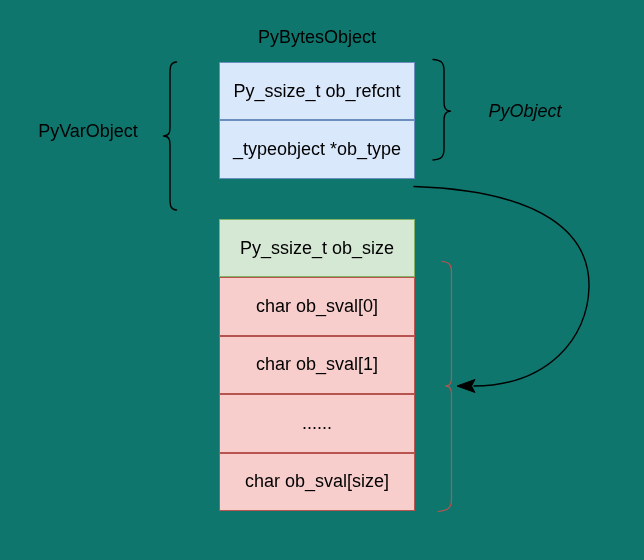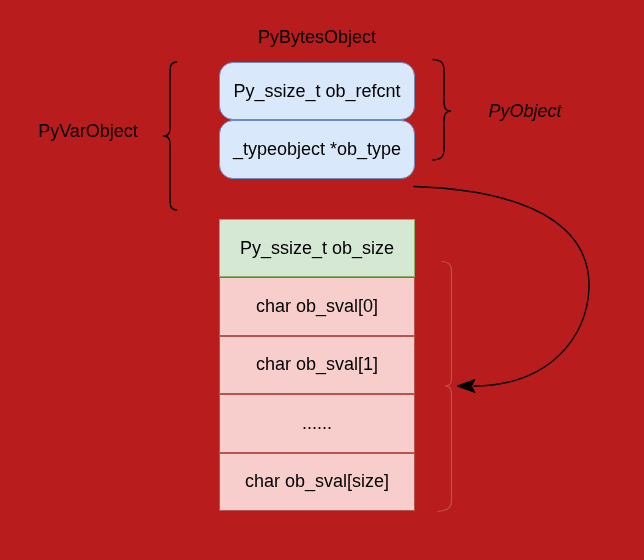--- a/index.html
+++ b/index.html
@@ -5,21 +5,21 @@
   html, body {
     margin: 0;
     padding: 0;
     background: #ffffff;
     font-family: "Liberation Sans", sans-serif;
   }
   .canvas {
     position: relative;
     width: 644px;
     height: 560px;
-    background: #b91c1c;
+    background: #0f766e;
     overflow: hidden;
     color: #000000;
   }
   .diagram-title {
     position: absolute;
     left: 219px;
     top: 26px;
     width: 196px;
     height: 22px;
     line-height: 22px;
@@ -48,21 +48,21 @@
   .row {
     flex: 1 1 0;
     display: flex;
     align-items: center;
     justify-content: center;
     box-sizing: border-box;
     border: 1px solid #000;
     font-size: 18px;
     white-space: nowrap;
   }
-  .row.blue  { background: var(--blue-fill);  border-color: var(--blue-stroke); border-radius: 14px; }
+  .row.blue  { background: var(--blue-fill);  border-color: var(--blue-stroke); }
   .row.green { background: var(--green-fill); border-color: var(--green-stroke); margin-top: 40px; }
   .row.red   { background: var(--red-fill);   border-color: var(--red-stroke); }
   svg.overlay {
     position: absolute;
     left: 0;
     top: 0;
     width: 644px;
     height: 560px;
     pointer-events: none;
   }

